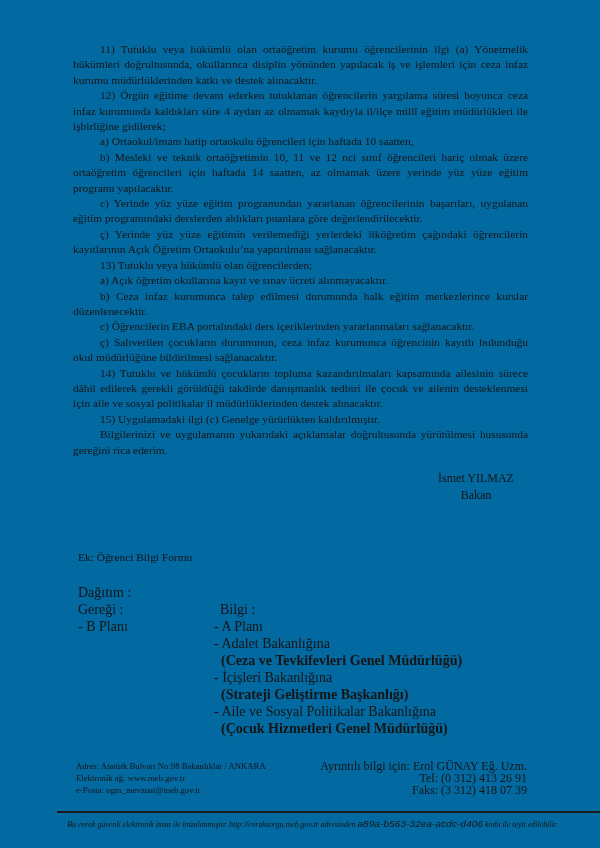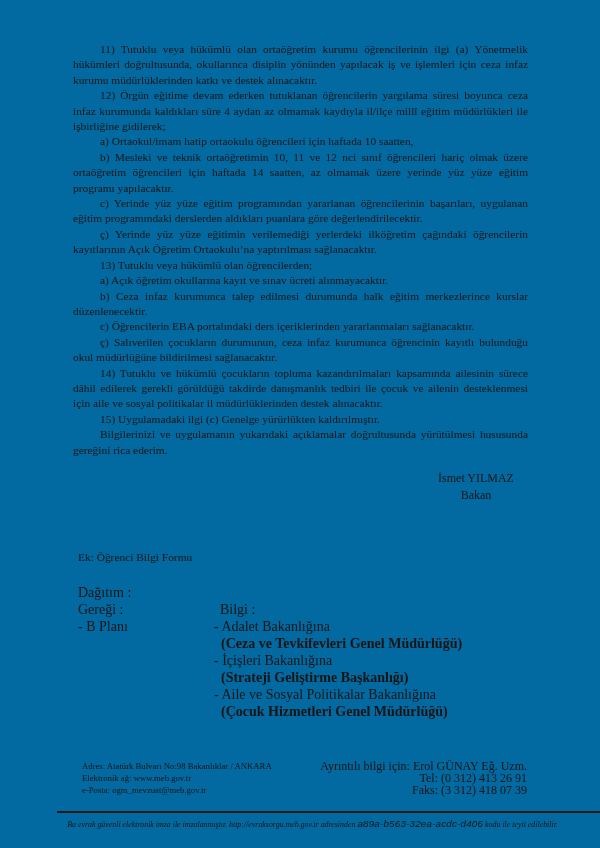--- a/index.html
+++ b/index.html
@@ -47,21 +47,21 @@
     line-height: 17px;
   }
   .dist-cols { display: flex; }
   .dist-left { width: 136px; flex: 0 0 136px; }
   .dist-right { flex: 1; }
   .dist-right .col-heading { padding-left: 6px; }
   .dist-right .sub { padding-left: 7px; font-weight: bold; }
   .footer-left {
     position: absolute;
     top: 760px;
-    left: 82px;
+    left: 76px;
     font-size: 8.7px;
     line-height: 12.2px;
   }
   .footer-right {
     position: absolute;
     top: 760px;
     right: 73px;
     font-size: 12px;
     line-height: 12.2px;
     text-align: right;
@@ -125,20 +125,21 @@
     <div class="dist-cols">
       <div class="dist-left">
         <div class="col-heading">Gereği :</div>
         <div>
             <div class="">- B Planı</div>
           </div>
       </div>
       <div class="dist-right">
         <div class="col-heading">Bilgi :</div>
         <div>
+            <div class="">-  A Planı</div>
             <div class="">- Adalet Bakanlığına</div>
             <div class="sub">(Ceza ve Tevkifevleri Genel Müdürlüğü)</div>
             <div class="">- İçişleri Bakanlığına</div>
             <div class="sub">(Strateji Geliştirme Başkanlığı)</div>
             <div class="">- Aile ve Sosyal Politikalar Bakanlığına</div>
             <div class="sub">(Çocuk Hizmetleri Genel Müdürlüğü)</div>
           </div>
       </div>
     </div>
   </div>

